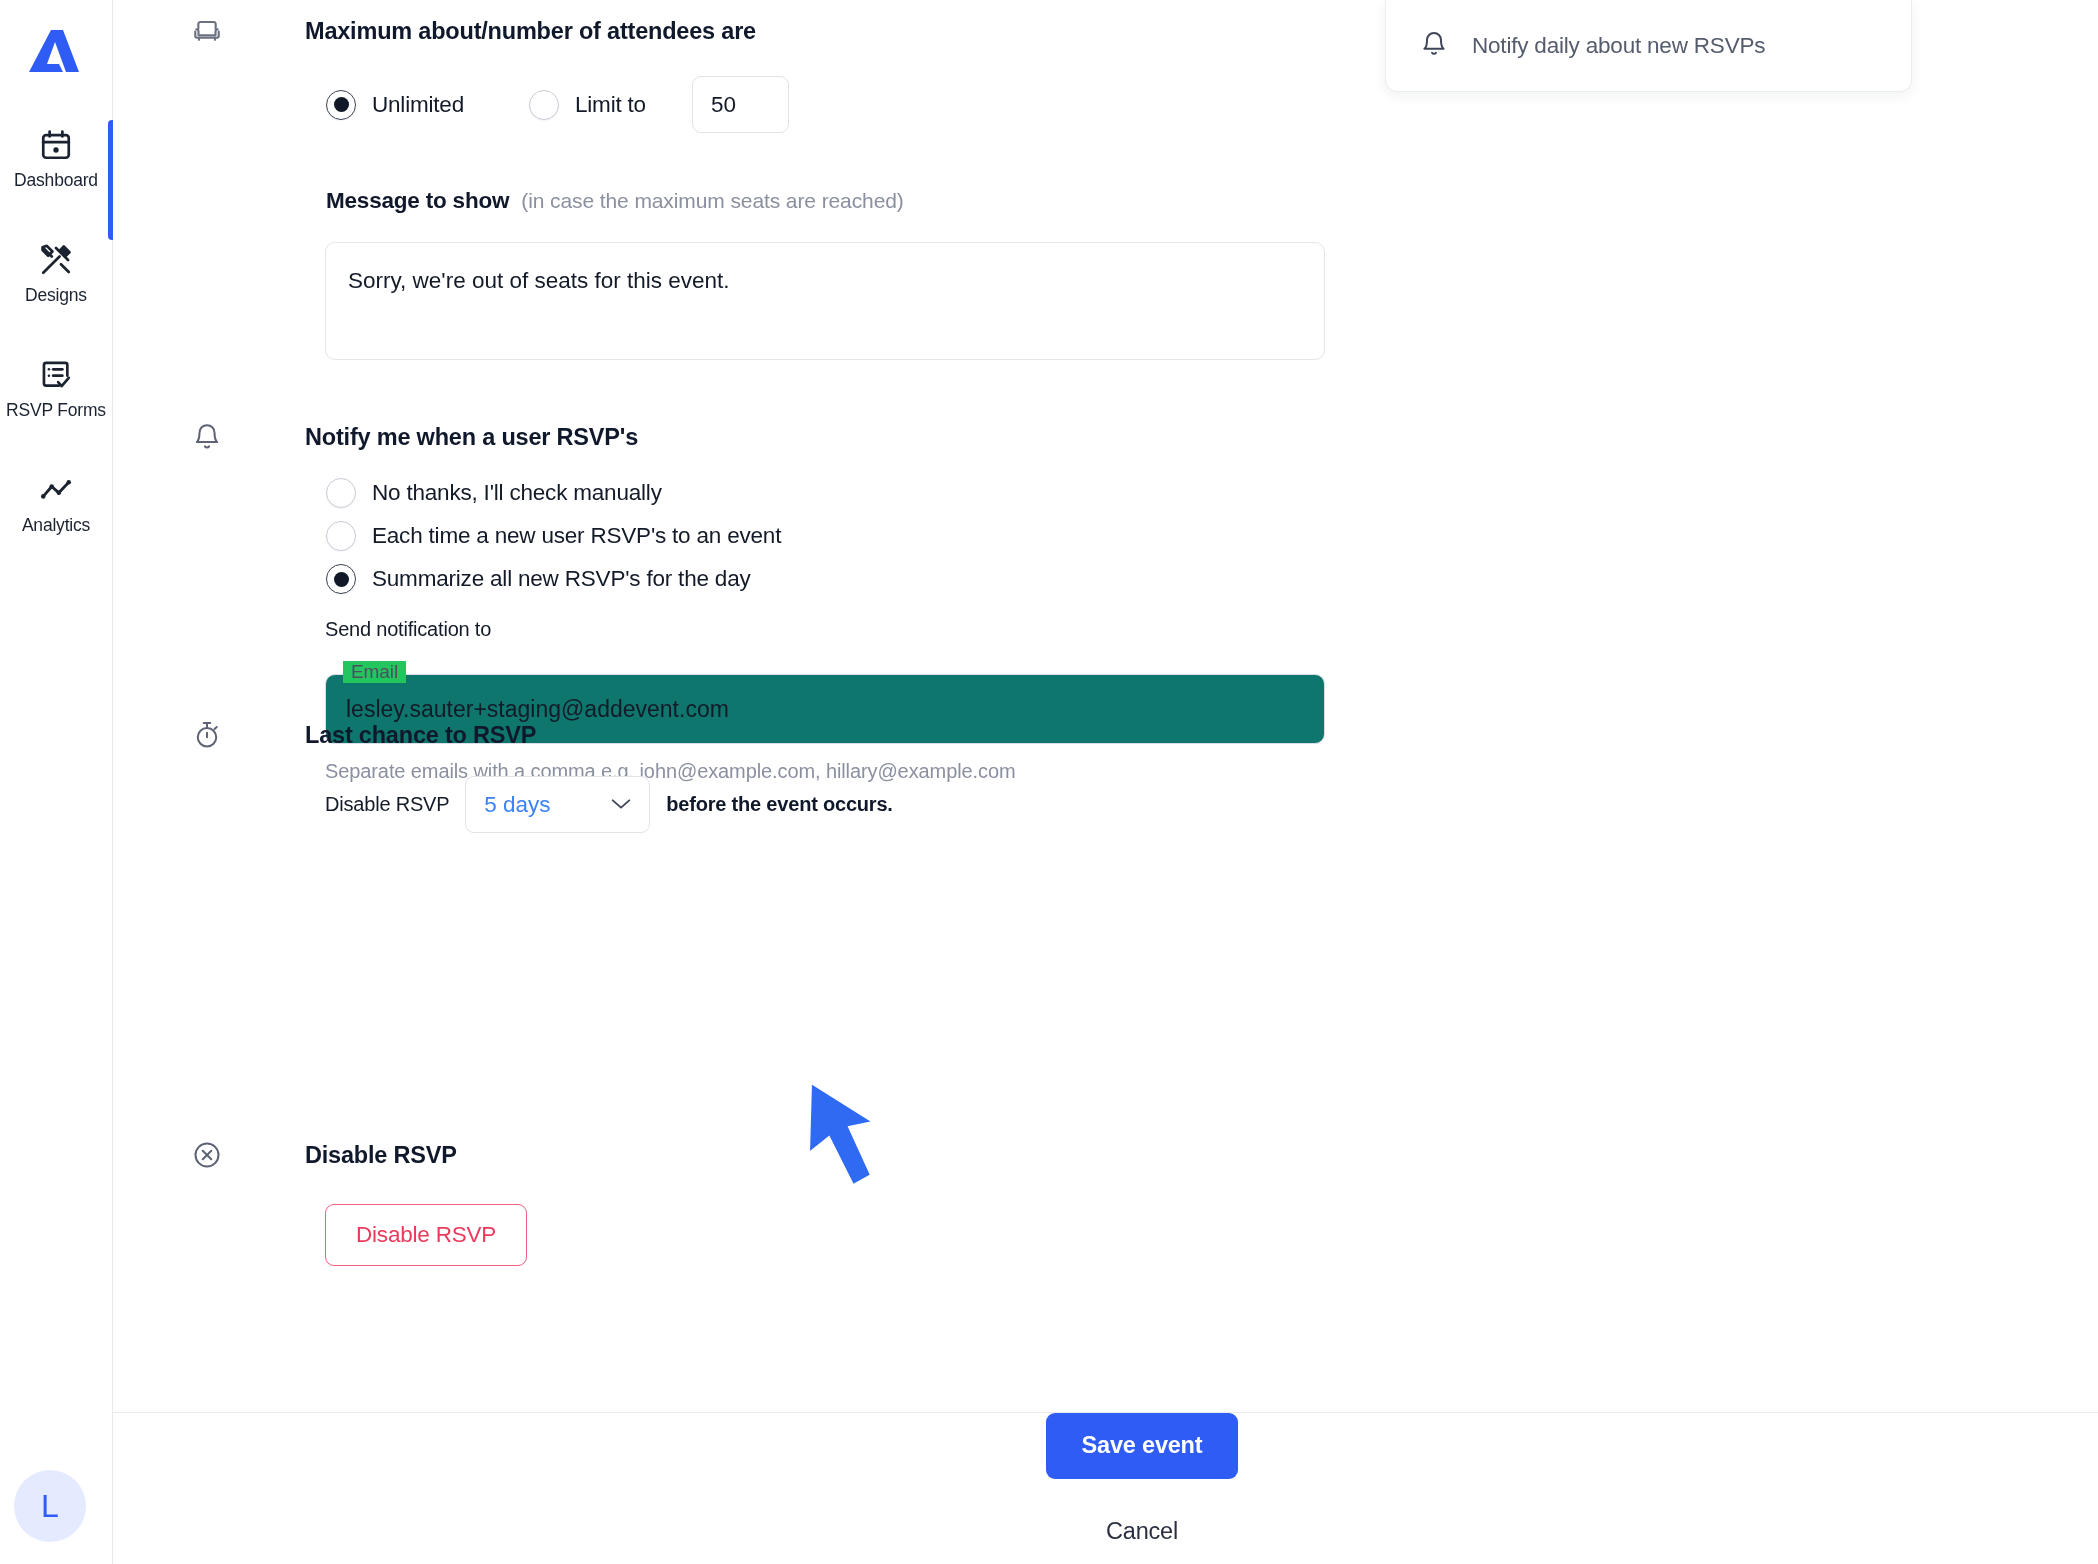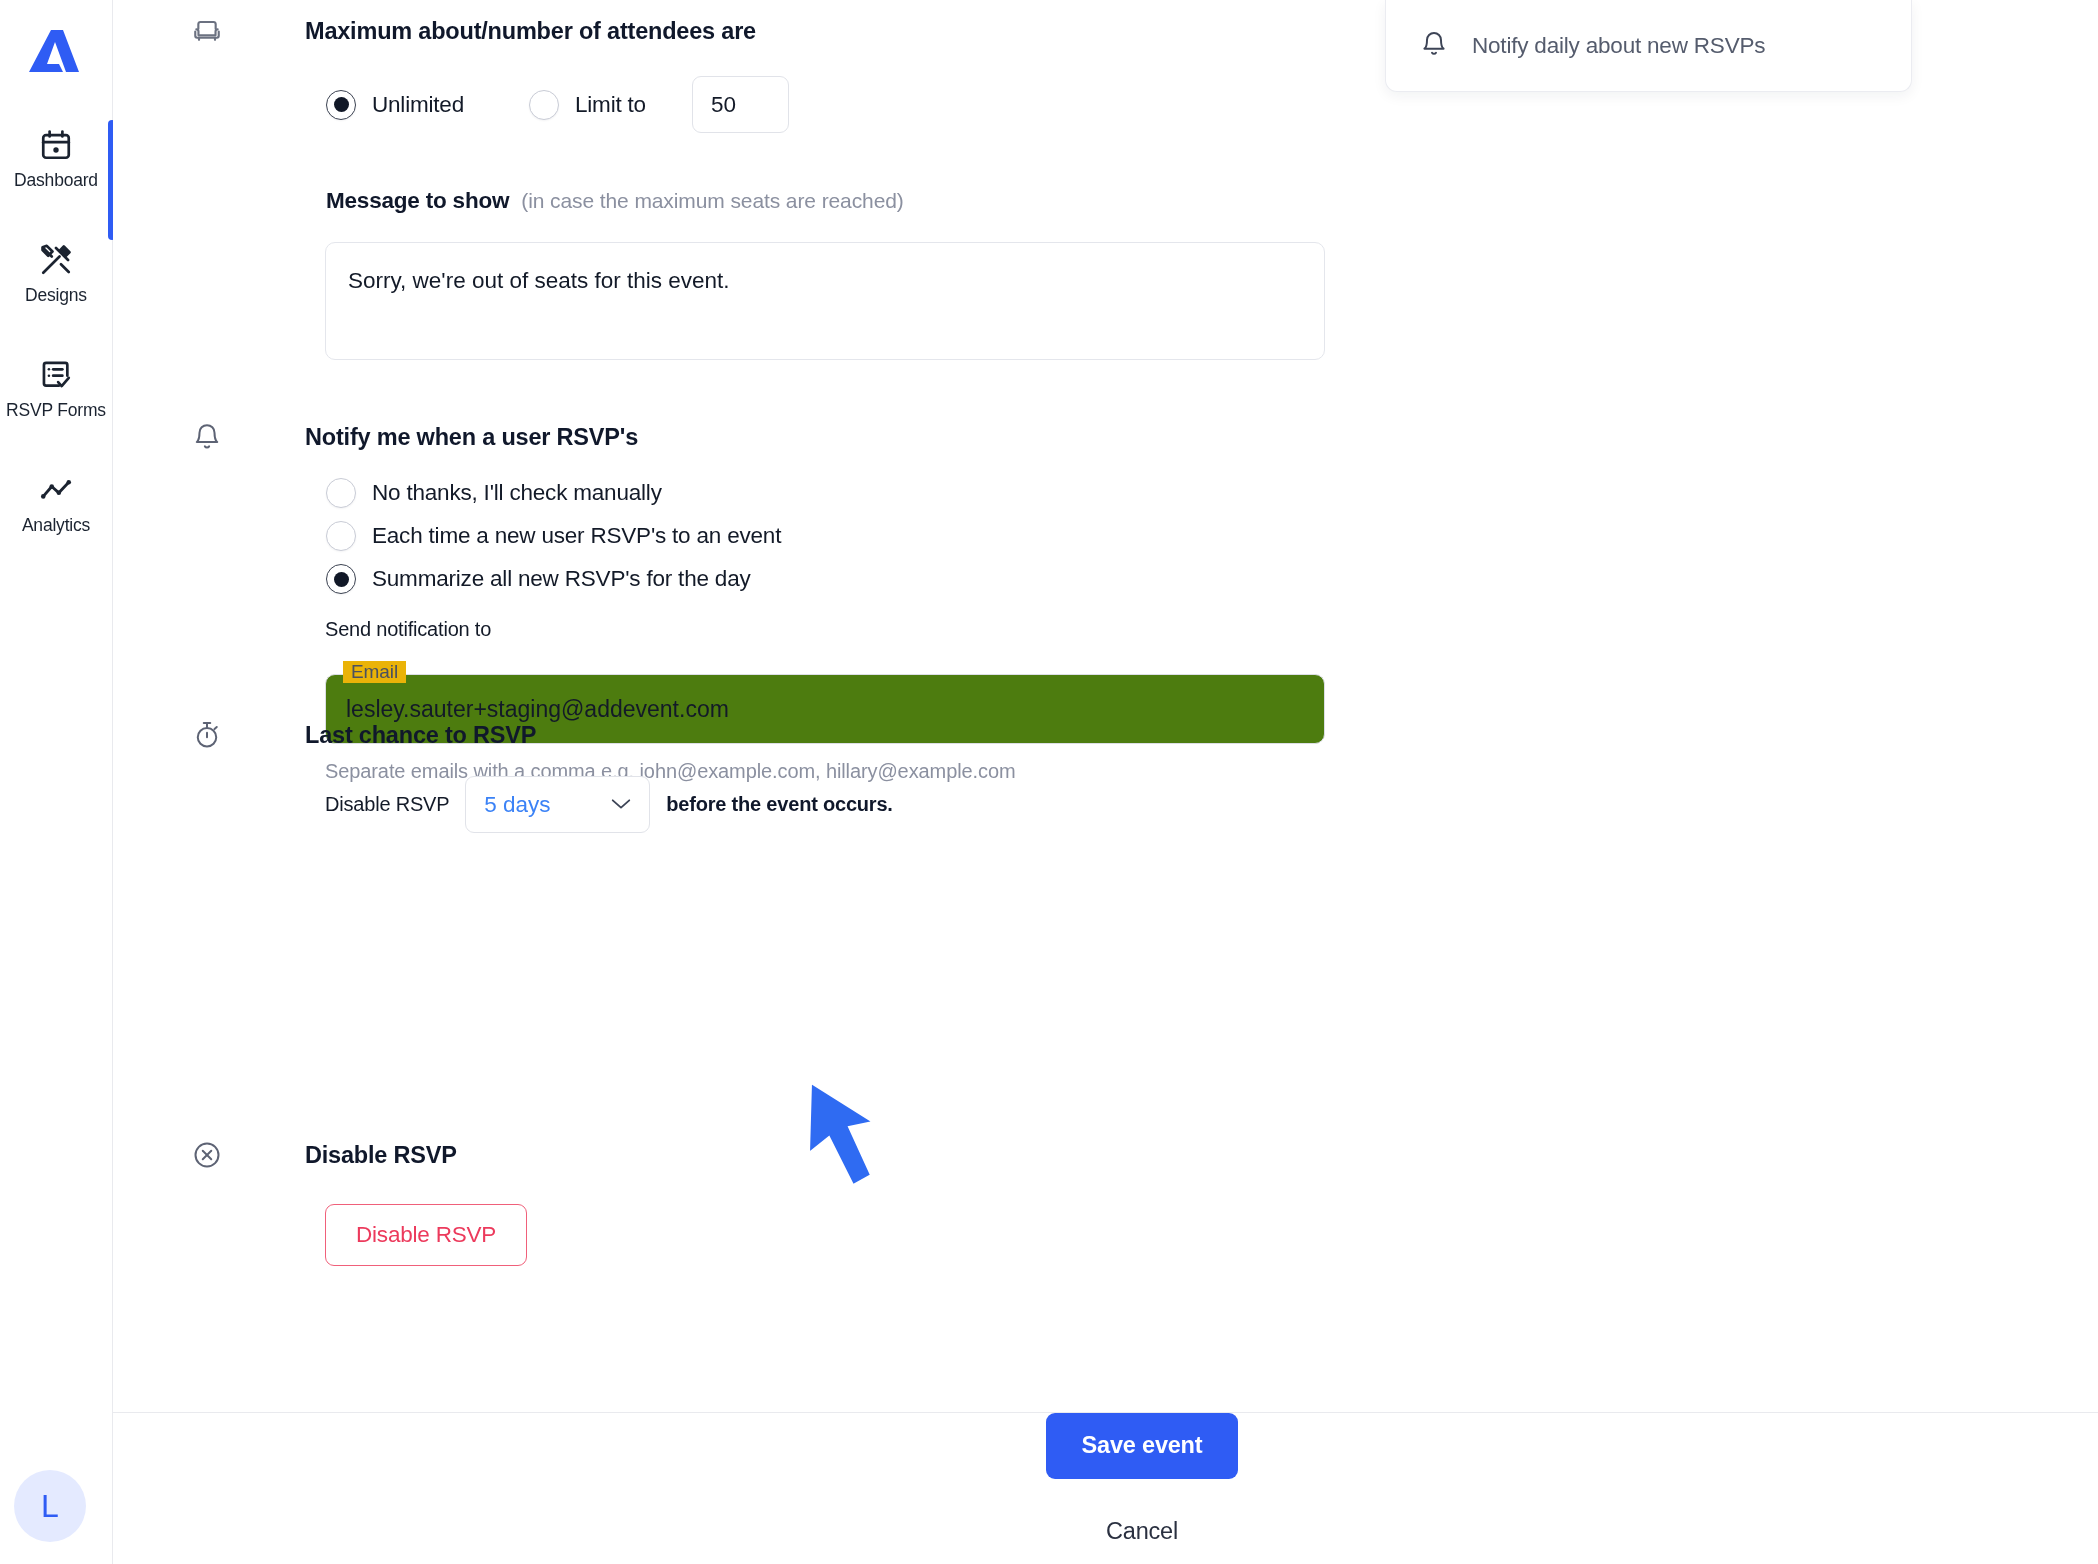--- a/index.html
+++ b/index.html
@@ -111,29 +111,29 @@
     font-size: 22.5px; color: #131a28;
     font-family: "Liberation Sans", sans-serif;
     resize: none; outline: none; line-height: 1.4;
   }
 
   
   .email-wrap { position: relative; width: 1000px; height: 70px; }
   .email-field {
     position: absolute; inset: 0;
     border: 1px solid #dcdee5; border-radius: 10px;
-    background: #4d7c0f;
+    background: #0f766e;
     font-size: 23px; color: #131a28;
     padding: 16px 20px;
     font-family: "Liberation Sans", sans-serif;
     outline: none;
   }
   .email-legend {
     position: absolute; left: 18px; top: -13px;
-    background: #eab308; padding: 0 8px;
+    background: #22c55e; padding: 0 8px;
     font-size: 19px; color: #4b5160; letter-spacing: -0.1px;
   }
   .helper {
     font-size: 20px; color: #8b90a0; letter-spacing: -0.1px;
   }
 
   
   .select-wrap { position: relative; width: 185px; height: 57px; }
   .select-box {
     width: 185px; height: 57px;

